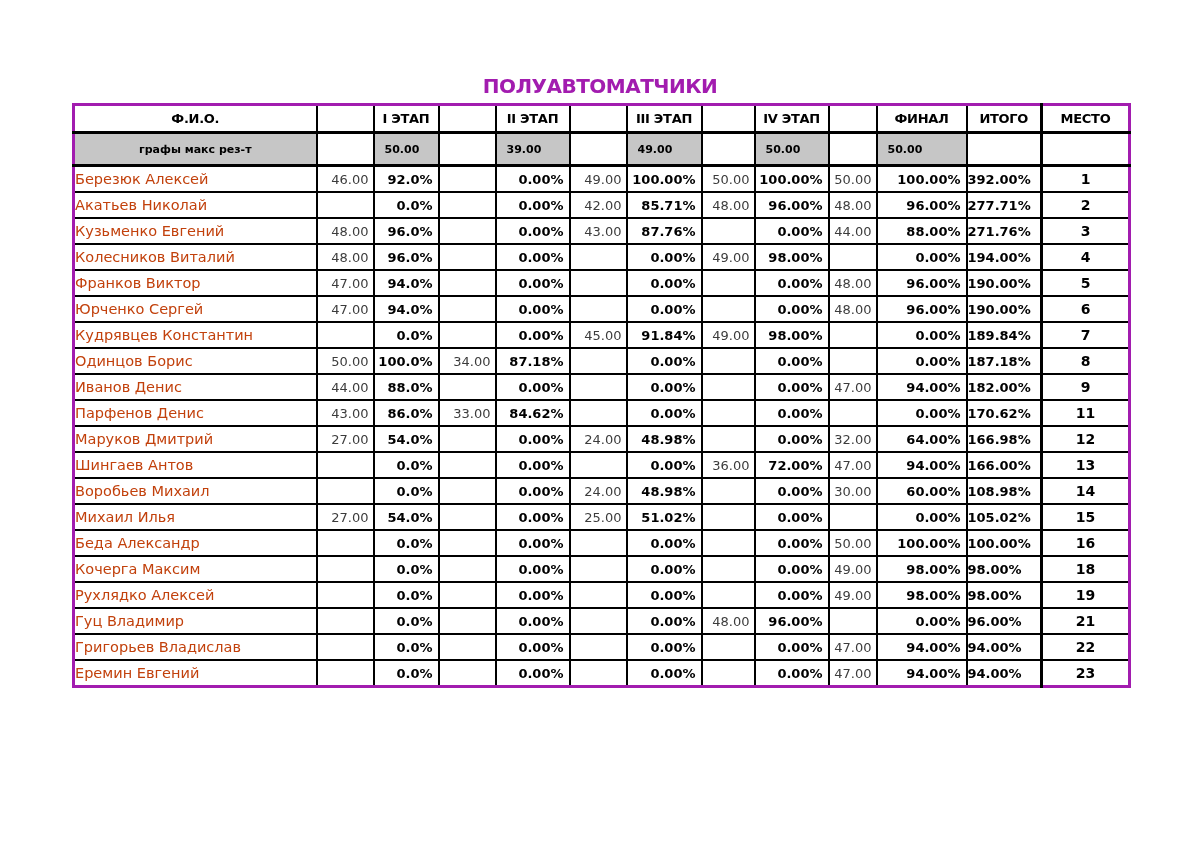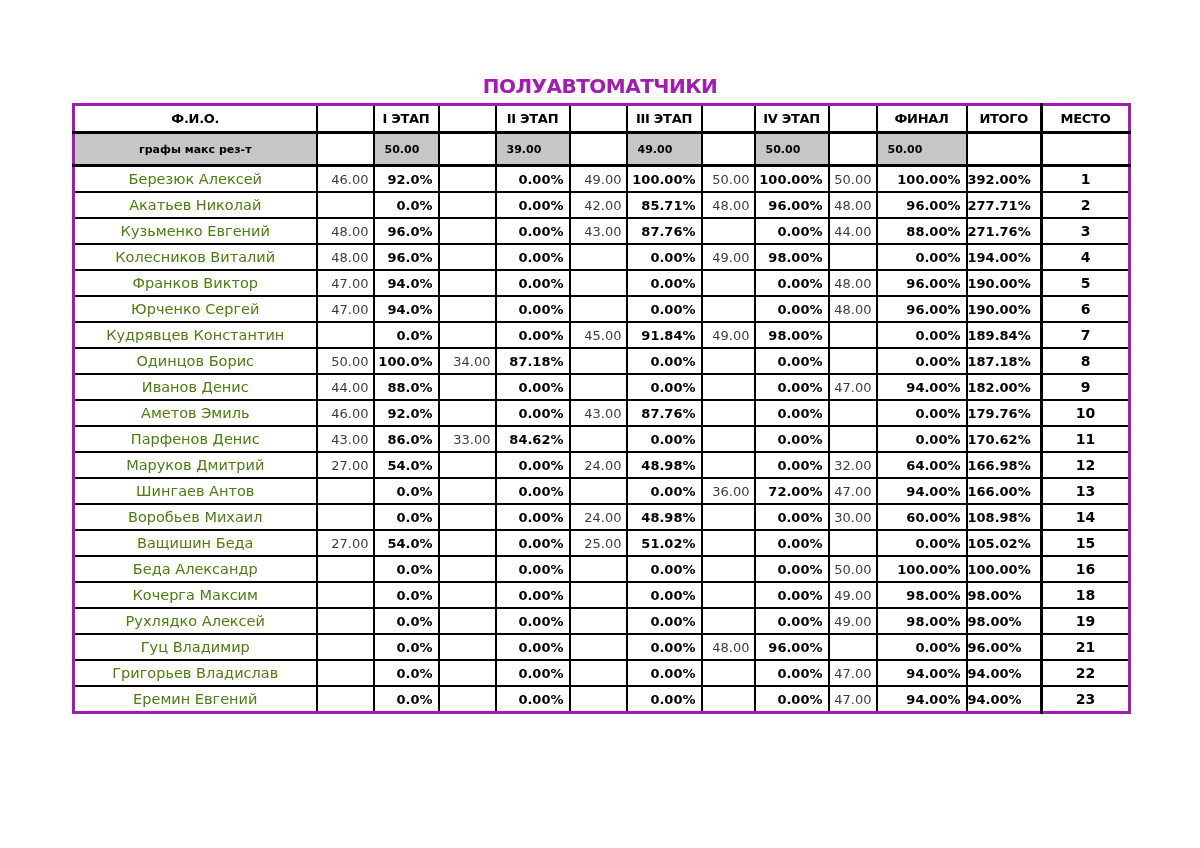--- a/index.html
+++ b/index.html
@@ -30,21 +30,21 @@
     border-bottom-width:3px;background:#fff;
   }
   thead tr.max td{
     height:30px;font-weight:bold;font-size:11px;
     border-bottom-width:3px;
   }
   td.maxlabel{text-align:center;font-size:14px;}
   td.maxval{text-align:left;padding-left:10px;}
   .gray{background:var(--max-fill,#c6c6c6);}
   tbody td{height:24px;font-size:13px;}
-  tbody td.name{font-size:14.5px;text-align:center;color:#4d7c0f;}
+  tbody td.name{font-size:14.5px;color:#c2410c;}
   tbody td.score{text-align:right;padding-right:4px;color:#3c3c3c;font-weight:normal;}
   tbody td.pct{text-align:right;padding-right:5px;font-weight:bold;}
   tbody td.total{text-align:right;padding-right:20px;font-weight:bold;}
   tbody td.place{text-align:center;font-weight:bold;font-size:14px;}
   .results th:last-child,.results td:last-child{border-left-width:3px;}
 </style>
 </head>
 <body>
 
 <div class="page">
@@ -228,35 +228,20 @@
           <td class="score"></td>
           <td class="pct">0.00%</td>
           <td class="score"></td>
           <td class="pct">0.00%</td>
           <td class="score">47.00</td>
           <td class="pct">94.00%</td>
           <td class="total">182.00%</td>
           <td class="place">9</td>
         </tr>
         <tr>
-          <td class="name">Аметов Эмиль</td>
-          <td class="score">46.00</td>
-          <td class="pct">92.0%</td>
-          <td class="score"></td>
-          <td class="pct">0.00%</td>
-          <td class="score">43.00</td>
-          <td class="pct">87.76%</td>
-          <td class="score"></td>
-          <td class="pct">0.00%</td>
-          <td class="score"></td>
-          <td class="pct">0.00%</td>
-          <td class="total">179.76%</td>
-          <td class="place">10</td>
-        </tr>
-        <tr>
           <td class="name">Парфенов Денис</td>
           <td class="score">43.00</td>
           <td class="pct">86.0%</td>
           <td class="score">33.00</td>
           <td class="pct">84.62%</td>
           <td class="score"></td>
           <td class="pct">0.00%</td>
           <td class="score"></td>
           <td class="pct">0.00%</td>
           <td class="score"></td>
@@ -303,21 +288,21 @@
           <td class="score">24.00</td>
           <td class="pct">48.98%</td>
           <td class="score"></td>
           <td class="pct">0.00%</td>
           <td class="score">30.00</td>
           <td class="pct">60.00%</td>
           <td class="total">108.98%</td>
           <td class="place">14</td>
         </tr>
         <tr>
-          <td class="name">Ващишин Беда</td>
+          <td class="name">Михаил Илья</td>
           <td class="score">27.00</td>
           <td class="pct">54.0%</td>
           <td class="score"></td>
           <td class="pct">0.00%</td>
           <td class="score">25.00</td>
           <td class="pct">51.02%</td>
           <td class="score"></td>
           <td class="pct">0.00%</td>
           <td class="score"></td>
           <td class="pct">0.00%</td>

